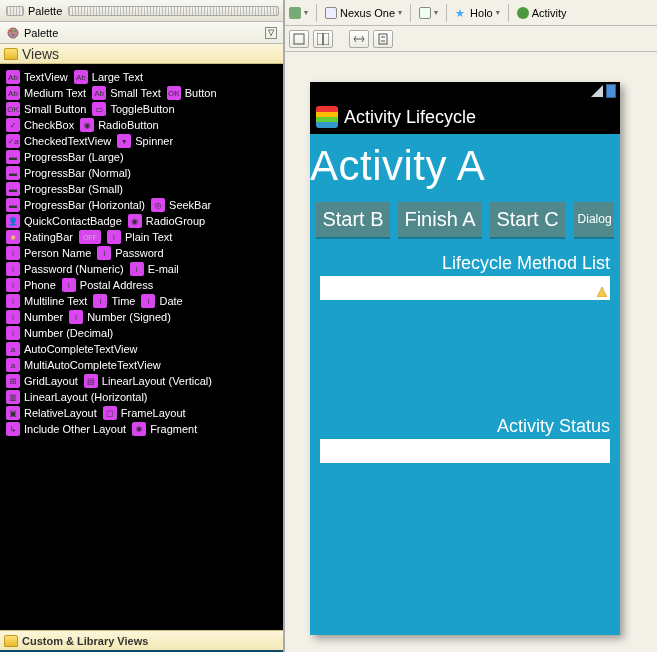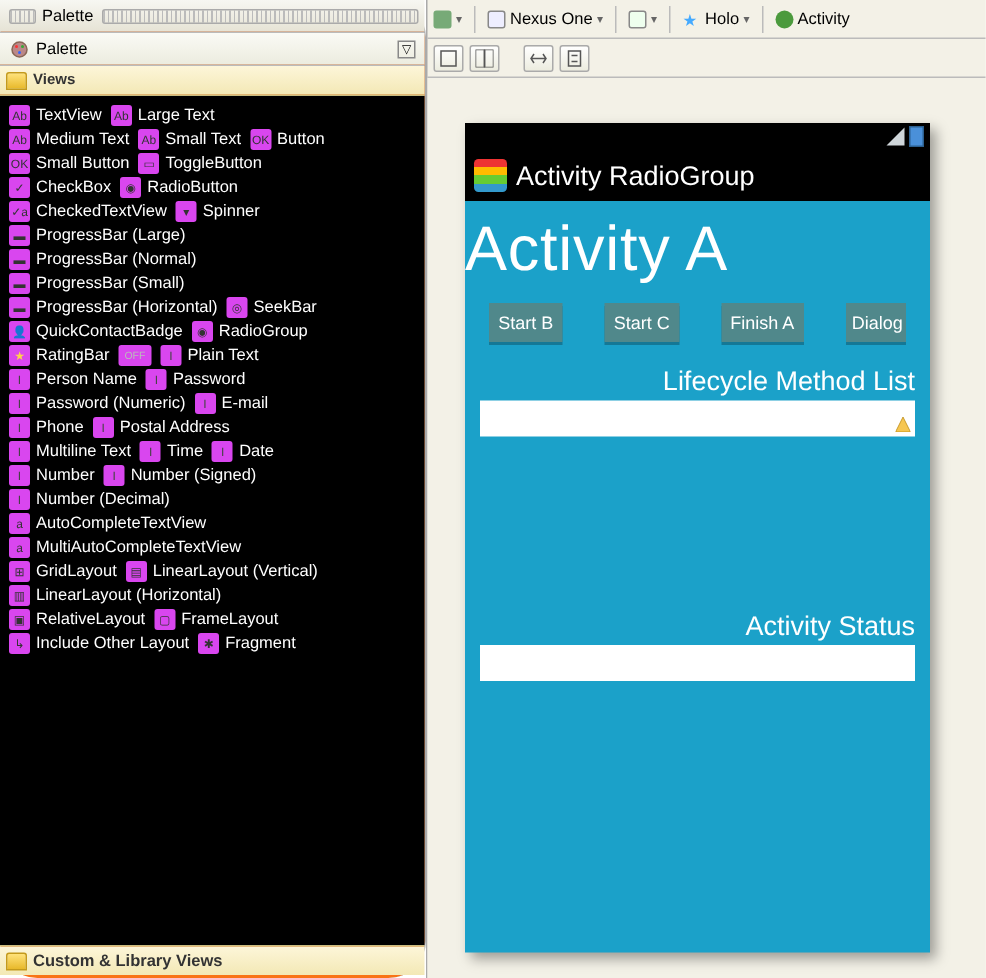--- a/index.html
+++ b/index.html
@@ -1,24 +1,24 @@
 <!DOCTYPE html>
 <html><head>
 <meta charset="utf-8">
 <style>
   * { box-sizing: border-box; font-family: Tahoma, Arial, sans-serif; }
   body { margin:0; width:657px; height:652px; background:#fff; overflow:hidden; position:relative; }
   
-  .left-pane { position:absolute; left:0; top:0; width:284px; height:652px; border-right:1px solid #aaa; background:#f97316;border-radius:25px; }
+  .left-pane { position:absolute; left:0; top:0; width:284px; height:652px; border-right:1px solid #aaa; background:#0c4a6e; }
   .pal-header { height:22px; border-bottom:1px solid #bbb; background:linear-gradient(#f7f7f2,#e6e3d5); display:flex; align-items:center; font-size:11px; padding-left:4px; }
   .grip { width:18px; height:10px; border:1px solid #aaa; border-radius:2px; background:repeating-linear-gradient(90deg,#bbb 0,#bbb 1px,transparent 1px,transparent 3px); margin:0 4px 0 2px; }
   .pal-sub { height:22px; border-bottom:1px solid #bbb; background:linear-gradient(#fafaf5,#ececdf); display:flex; align-items:center; justify-content:space-between; padding:0 6px; font-size:11px; }
   .pal-sub .ico { width:14px; height:14px; margin-right:4px; display:inline-block; }
   .arrow-down { border:1px solid #888; width:12px; height:12px; display:flex; align-items:center; justify-content:center; font-size:8px; }
-  .views-hdr { height:20px; background:linear-gradient(#fdf6d9,#f3e8b5); border-bottom:1px solid #cbbd80; display:flex; align-items:center; padding-left:4px; font-size:10px; font-weight:bold; color:#333; }
+  .views-hdr { height:20px; background:linear-gradient(#fdf6d9,#f3e8b5); border-bottom:1px solid #cbbd80; display:flex; align-items:center; padding-left:4px; font-size:14px; font-weight:normal; color:#333; }
   .folder-ico { width:14px; height:12px; background:linear-gradient(#ffe27a,#e8b92b); border:1px solid #c49a1c; border-radius:2px 2px 0 0; margin-right:4px; display:inline-block; }
   .views-body { background:#000; color:#fff; font-size:11px; padding:4px 6px 6px 6px; height:566px; overflow:hidden; }
   .row { display:flex; flex-wrap:wrap; align-items:center; margin:2px 0; gap:3px 6px; }
   .chip { display:flex; align-items:center; gap:4px; white-space:nowrap; }
   .bxi { width:14px; height:14px; border:7px solid #d946ef; background:#eee; display:inline-flex; align-items:center; justify-content:center; font-size:8px; color:#333; border-radius:2px; }
   .bxi.grn { background:#7bc043; }
   .bxi.dgrn { background:#5c9a34; }
   .bxi.star { background:#666; color:#ffd24d; }
   .bxi.off { background:#555; color:#bbb; width:22px; font-size:7px; }
   .bxi.i { background:#f5f0c2; color:#444; }
@@ -37,21 +37,21 @@
   .canvas-wrap { position:absolute; left:0; top:52px; right:0; bottom:0; background:#f3f1e7; }
   .device { position:absolute; left:25px; top:30px; width:310px; height:553px; background:#1ba1c9; box-shadow:4px 4px 8px rgba(0,0,0,0.35); }
   .status-bar { height:18px; background:#000; display:flex; justify-content:flex-end; align-items:center; padding:0 4px; gap:3px; }
   .batt { width:10px; height:14px; background:#4a90d9; border:1px solid #2b5f8f; position:relative; }
   .sig { width:0; height:0; border-style:solid; border-width:0 0 12px 12px; border-color:transparent transparent #cfd6da transparent; }
   .app-bar { height:34px; background:#000; display:flex; align-items:center; padding:0 6px; gap:6px; }
   .app-ico { width:22px; height:22px; background:linear-gradient(#e33 0%,#e33 25%,#fb0 25%,#fb0 50%,#6c3 50%,#6c3 75%,#39c 75%); border-radius:3px; }
   .app-bar span { color:#fff; font-size:18px; }
   .title-a { text-align:left; color:#fff; font-size:42px; font-weight:300; margin:8px 0 12px 0; letter-spacing:0.5px; }
   .btn-row { display:flex; justify-content:space-around; padding:0 4px; gap:4px; }
-  .holo-btn { background:#50888b; color:#fff; font-size:12px; padding:6px 6px; text-align:center; border:none; box-shadow:0 2px 0 rgba(0,0,0,0.25); cursor:pointer; }
+  .holo-btn { background:#50888b; color:#fff; font-size:20px; padding:6px 6px; text-align:center; border:none; box-shadow:0 2px 0 rgba(0,0,0,0.25); cursor:pointer; }
   .holo-btn.small { font-size:12px; padding:2px 4px; line-height:15px; }
   .sec-label { color:#fff; font-size:18px; margin:16px 10px 2px 10px;text-align:right; }
   .white-box { background:#fff; height:24px; margin:0 10px; position:relative; }
   .warn { position:absolute; right:3px; bottom:3px; width:10px; height:10px; }
 </style>
 </head>
 <body>
 
 <div class="left-pane">
   <div class="pal-header">
@@ -352,27 +352,27 @@
   </div>
 
   <div class="canvas-wrap">
     <div class="device">
       <div class="status-bar">
         <span class="sig"></span>
         <span class="batt"></span>
       </div>
       <div class="app-bar">
         <span class="app-ico"></span>
-        <span>Activity RadioGroup</span>
+        <span>Activity Lifecycle</span>
       </div>
       <div class="title-a">Activity A</div>
       <div class="btn-row">
         <button class="holo-btn">Start B</button>
+        <button class="holo-btn">Finish A</button>
         <button class="holo-btn">Start C</button>
-        <button class="holo-btn">Finish A</button>
         <button class="holo-btn small" style="width:40px">Dialog</button>
       </div>
       <div class="sec-label">Lifecycle Method List</div>
       <div class="white-box">
         <svg class="warn">
             <path d="M5 0 L10 10 L0 10 Z" fill="#f6c651" stroke="#b8860b" stroke-width="0.5"></path>
           </svg>
       </div>
       <div class="sec-label" style="margin-top:116px">Activity Status</div>
       <div class="white-box"></div>

